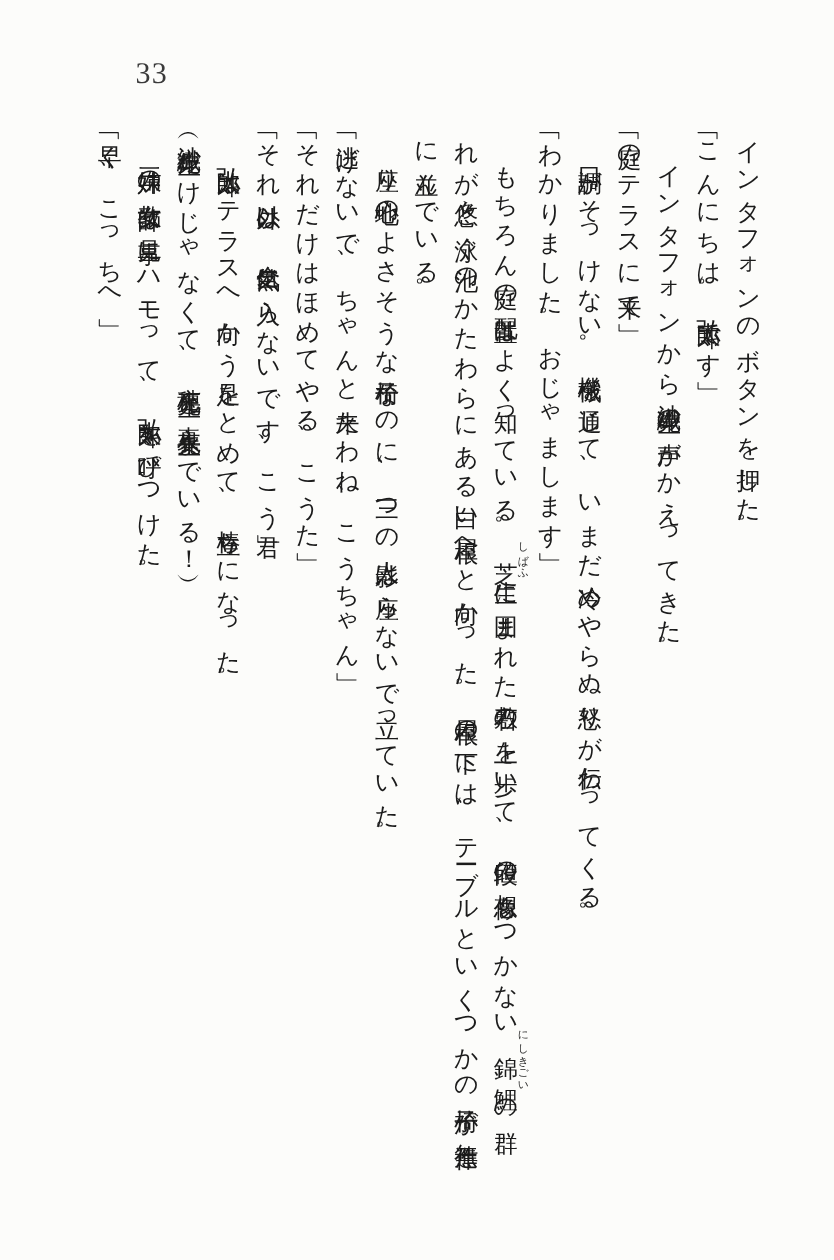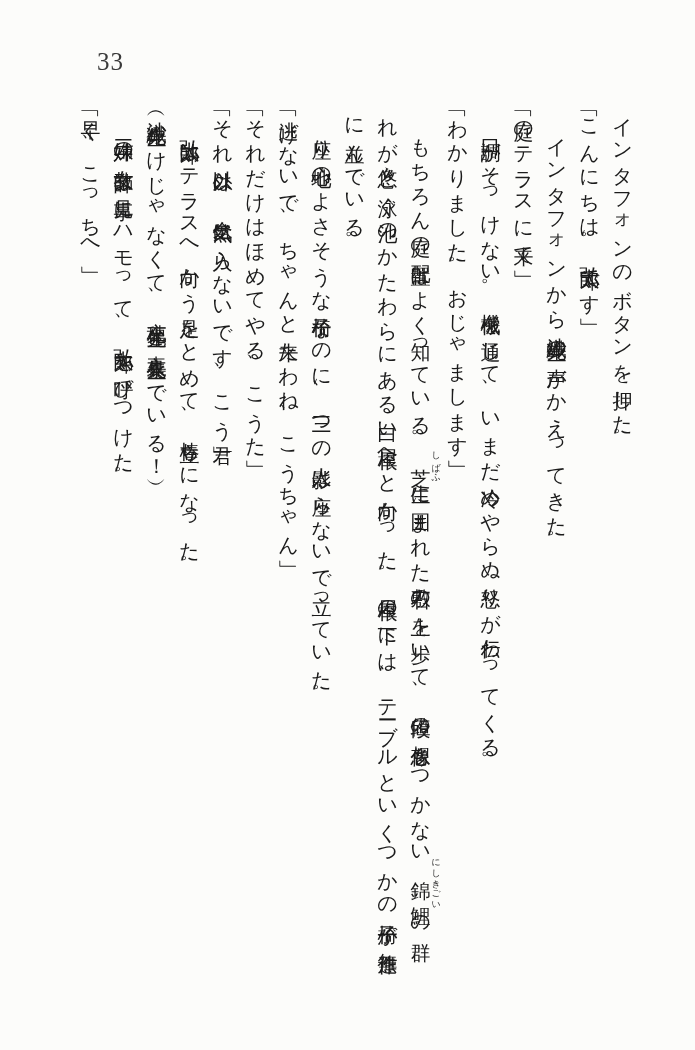--- a/index.html
+++ b/index.html
@@ -12,21 +12,21 @@
     overflow: hidden;
     font-family: "Liberation Serif", "DejaVu Serif", serif;
   }
   .page {
     position: relative;
     width: 695px; height: 1050px;
     background: #fcfcfa;
   }
   .page-number {
     position: absolute;
-    left: 97px; top: 48px;
+    left: 113px; top: 48px;
     font-size: 25px;
     line-height: 1.1;
     color: #3a3a3a;
     letter-spacing: 1px;
   }
   .text-block {
     position: absolute;
     top: 104px; right: 56px;
     height: 840px;
     writing-mode: vertical-rl;

